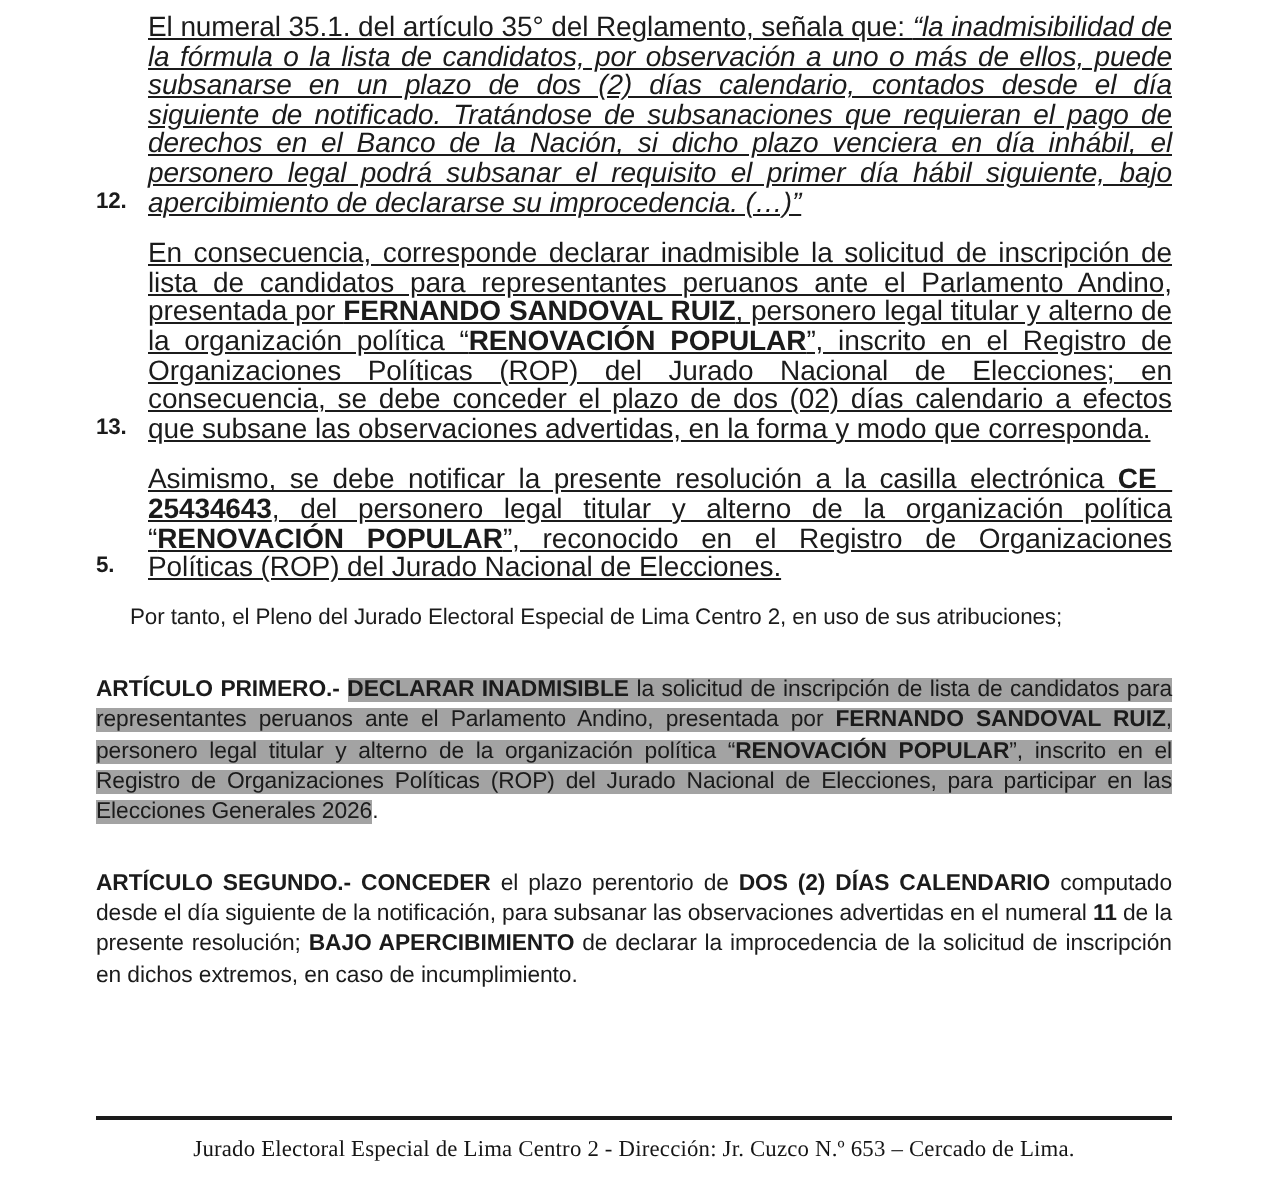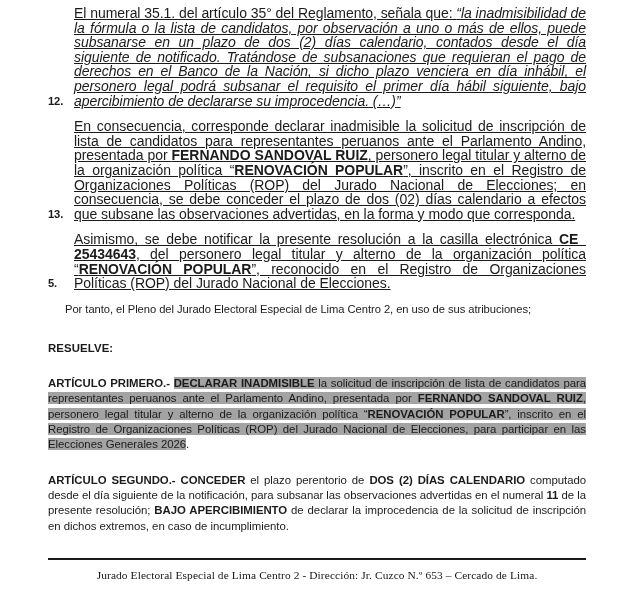--- a/index.html
+++ b/index.html
@@ -132,21 +132,20 @@
       <div class="clause-body"><span>En consecuencia, corresponde declarar inadmisible la solicitud de inscripción de lista de candidatos para representantes peruanos ante el Parlamento Andino, presentada por </span><b>FERNANDO SANDOVAL RUIZ</b><span>, personero legal titular y alterno de la organización política “</span><b>RENOVACIÓN POPULAR</b><span>”, inscrito en el Registro de Organizaciones Políticas (ROP) del Jurado Nacional de Elecciones; en consecuencia, se debe conceder el plazo de dos (02) días calendario a efectos que subsane las observaciones advertidas, en la forma y modo que corresponda.</span></div>
     </div>
 
     <div class="clause">
       <div class="clause-num">5.</div>
       <div class="clause-body"><span>Asimismo, se debe notificar la presente resolución a la casilla electrónica </span><b>CE_ 25434643</b><span>, del personero legal titular y alterno de la organización política “</span><b>RENOVACIÓN POPULAR</b><span>”, reconocido en el Registro de Organizaciones Políticas (ROP) del Jurado Nacional de Elecciones.</span></div>
     </div>
 
     <div class="para para-por-tanto">Por tanto, el Pleno del Jurado Electoral Especial de Lima Centro 2, en uso de sus atribuciones;</div>
 
-    <div class="heading-resuelve">RESUELVE:</div>
 
     <div class="article"><b class="u">ARTÍCULO PRIMERO.</b><b>- </b><span class="hl"><b>DECLARAR INADMISIBLE</b><span> la solicitud de inscripción de lista de candidatos para representantes peruanos ante el Parlamento Andino, presentada por </span><b>FERNANDO SANDOVAL RUIZ</b><span>, personero legal titular y alterno de la organización política “</span><b>RENOVACIÓN POPULAR</b><span>”, inscrito en el Registro de Organizaciones Políticas (ROP) del Jurado Nacional de Elecciones, para participar en las Elecciones Generales 2026</span></span><span>.</span></div>
 
     <div class="article article-second"><b class="u">ARTÍCULO SEGUNDO.</b><b>- </b><b>CONCEDER</b><span> el plazo perentorio de </span><b>DOS (2) DÍAS CALENDARIO</b><span> computado desde el día siguiente de la notificación, para subsanar las observaciones advertidas en el numeral </span><b>11</b><span> de la presente resolución; </span><b>BAJO APERCIBIMIENTO</b><span> de declarar la improcedencia de la solicitud de inscripción en dichos extremos, en caso de incumplimiento.</span></div>
 
   </div>
 
   <div class="footer">
     <hr class="footer-rule">
     <div class="footer-text">Jurado Electoral Especial de Lima Centro 2 - Dirección: Jr. Cuzco N.º 653 – Cercado de Lima.</div>

